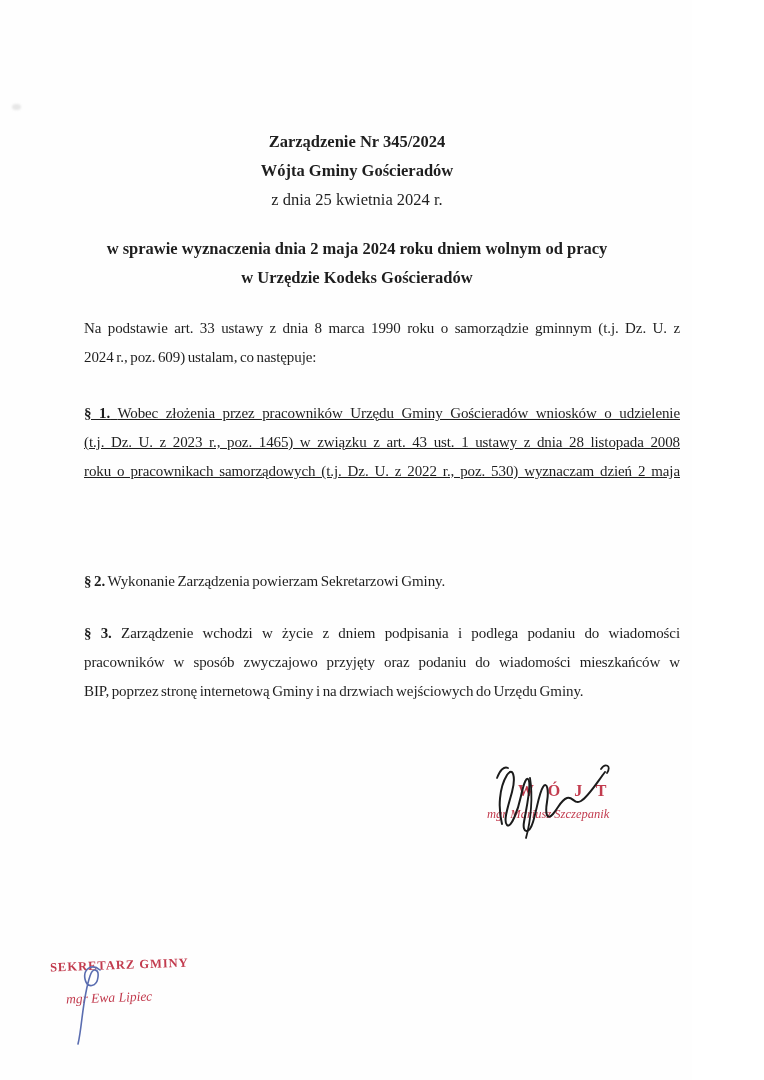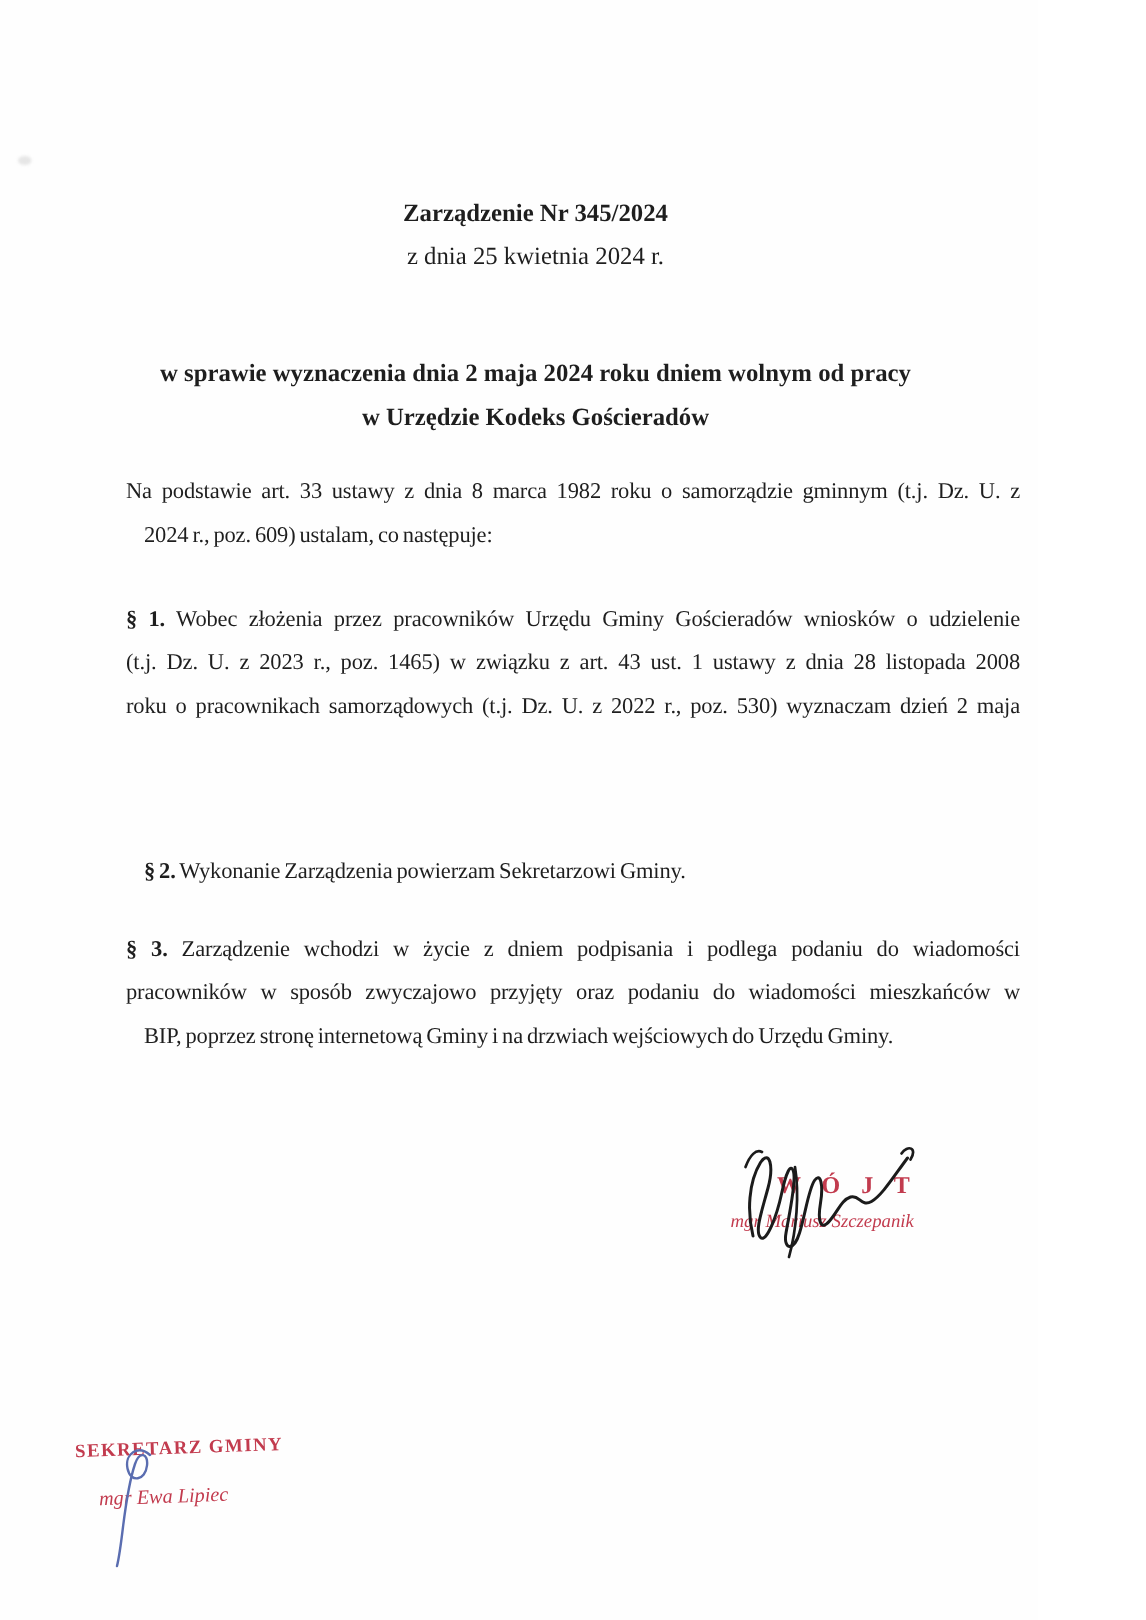--- a/index.html
+++ b/index.html
@@ -41,21 +41,20 @@
     line-height: 29px;
     height: 29px;
     text-align: justify;
     text-align-last: justify;
     -moz-text-align-last: justify;
     overflow: hidden;
     white-space: normal;
   }
   .body-par .line.last {
     text-align-last: left;
-    margin-left: 12px;
     -moz-text-align-last: left;
   }
   .par-marker { font-weight: bold; }
   
   .stamp-red { color: #c23b4e; }
   .wojt-title {
     position: absolute;
     left: 518px;
     top: 782px;
     font-size: 16px;
@@ -119,34 +118,35 @@
 </style>
 </head>
 <body>
 
 <div class="page">
 
   <div class="scan-artifact"></div>
 
   <div class="center-block" style="top:127px;">
     <div class="line bold">Zarządzenie Nr 345/2024</div>
+    <div class="line bold">Wójta Gminy Gościeradów</div>
     <div class="line">z dnia 25 kwietnia 2024 r.</div>
   </div>
 
   <div class="center-block" style="top:234px;">
     <div class="line bold">w sprawie wyznaczenia dnia 2 maja 2024 roku dniem wolnym od pracy</div>
     <div class="line bold">w Urzędzie Kodeks Gościeradów</div>
   </div>
 
   <div class="body-par" style="top:314px;">
-    <div class="line">Na podstawie art. 33 ustawy z dnia 8 marca 1982 roku o samorządzie gminnym (t.j. Dz. U. z</div>
+    <div class="line">Na podstawie art. 33 ustawy z dnia 8 marca 1990 roku o samorządzie gminnym (t.j. Dz. U. z</div>
     <div class="line last">2024 r., poz. 609) ustalam, co następuje:</div>
   </div>
 
-  <div class="body-par" style="top:399px;">
+  <div class="body-par" style="top:399px;text-decoration:underline;">
     <div class="line"><span class="par-marker">§ 1.</span> <span>Wobec złożenia przez pracowników Urzędu Gminy Gościeradów wniosków o udzielenie</span></div>
     <div class="line">(t.j. Dz. U. z 2023 r., poz. 1465) w związku z art. 43 ust. 1 ustawy z dnia 28 listopada 2008</div>
     <div class="line">roku o pracownikach samorządowych (t.j. Dz. U. z 2022 r., poz. 530) wyznaczam dzień 2 maja</div>
   </div>
 
   <div class="body-par" style="top:567px;">
     <div class="line last"><span class="par-marker">§ 2.</span> <span>Wykonanie Zarządzenia powierzam Sekretarzowi Gminy.</span></div>
   </div>
 
   <div class="body-par" style="top:619px;">

